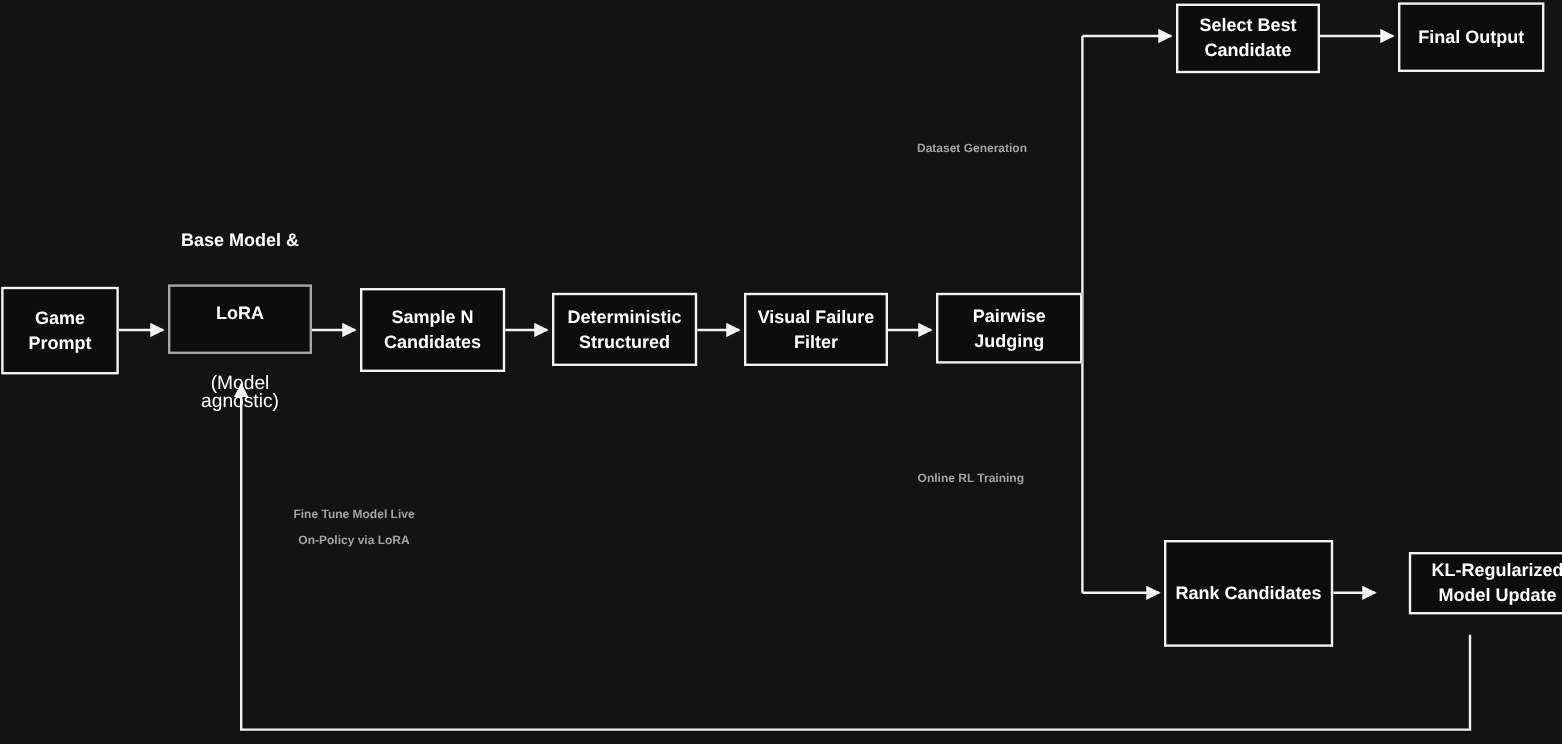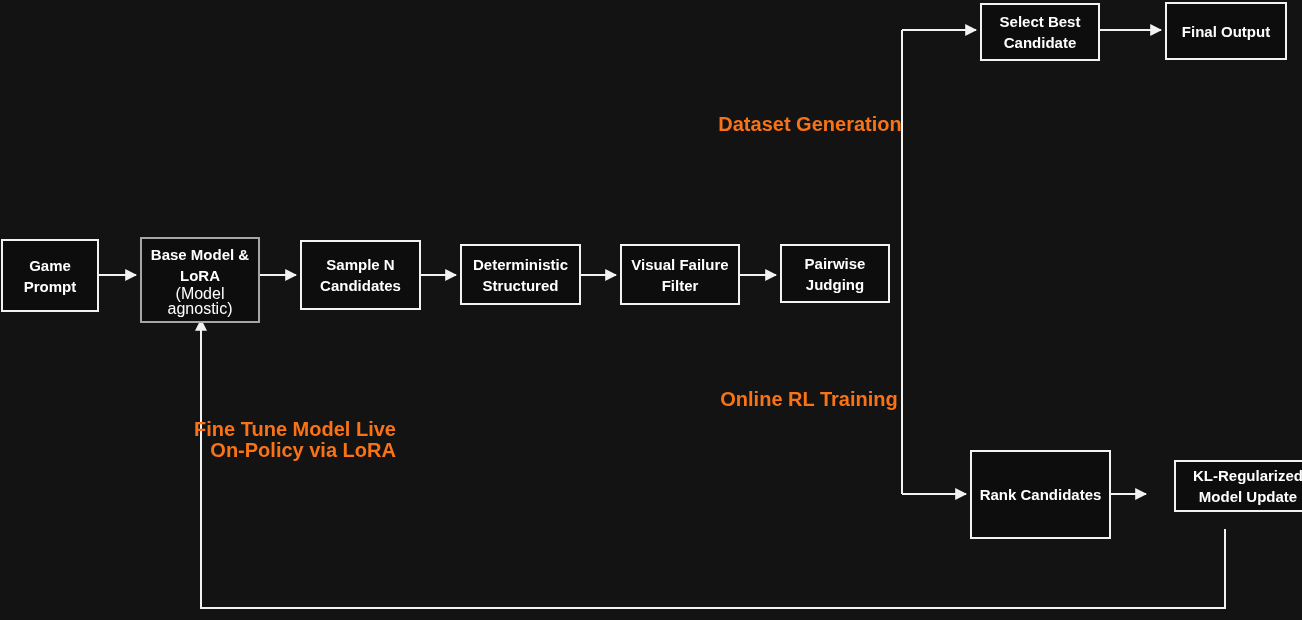--- a/index.html
+++ b/index.html
@@ -42,26 +42,26 @@
     font-weight: normal;
     font-size: 16px;
     line-height: 15px;
   }
   .node.gray-border {
     border-color: #a6a6a6;
   }
   .flow-label {
     position: absolute;
     transform: translate(-50%, -50%);
-    color: #f97316;
+    color: #a3a3a3;
     font-weight: bold;
-    font-size: 20px;
+    font-size: 10px;
     line-height: 21px;
     white-space: nowrap;
-    text-align: right;
+    text-align: center;
   }
 </style>
 </head>
 <body>
 
 <div class="canvas">
 
   <svg class="connectors" viewBox="0 0 1302 620" xmlns="http://www.w3.org/2000/svg">
     <defs>
       <marker id="ah" viewBox="0 0 10 10" refX="9" refY="5" markerWidth="6" markerHeight="6" orient="auto">
@@ -81,42 +81,42 @@
       <path d="M1111,494 H1146" marker-end="url(#ah)"></path>
       <path d="M1225,529 V608 H201 V320" marker-end="url(#ah)"></path>
     </g>
   </svg>
 
   <div class="node" style="left:1px; top:239px; width:98px; height:73px;">
     <div>Game</div>
     <div>Prompt</div>
   </div>
 
-  <div class="node gray-border" style="left:140px; top:237px; width:120px; height:86px;">
+  <div class="node gray-border" style="left:140px; top:237px; width:120px; height:58px;gap:40px;">
     <div>Base Model &amp;</div>
     <div>LoRA</div>
     <div class="subtitle">(Model agnostic)</div>
   </div>
 
   <div class="node" style="left:300px; top:240px; width:121px; height:70px;">
     <div>Sample N</div>
     <div>Candidates</div>
   </div>
 
   <div class="node" style="left:460px; top:244px; width:121px; height:61px;">
     <div>Deterministic</div>
     <div>Structured</div>
   </div>
 
   <div class="node" style="left:620px; top:244px; width:120px; height:61px;">
     <div>Visual Failure</div>
     <div>Filter</div>
   </div>
 
-  <div class="node" style="left:780px; top:244px; width:110px; height:59px;">
+  <div class="node" style="left:780px; top:244px; width:122px; height:59px;">
     <div>Pairwise</div>
     <div>Judging</div>
   </div>
 
   <div class="node" style="left:980px; top:3px; width:120px; height:58px;">
     <div>Select Best</div>
     <div>Candidate</div>
   </div>
 
   <div class="node" style="left:1165px; top:2px; width:122px; height:58px;">

